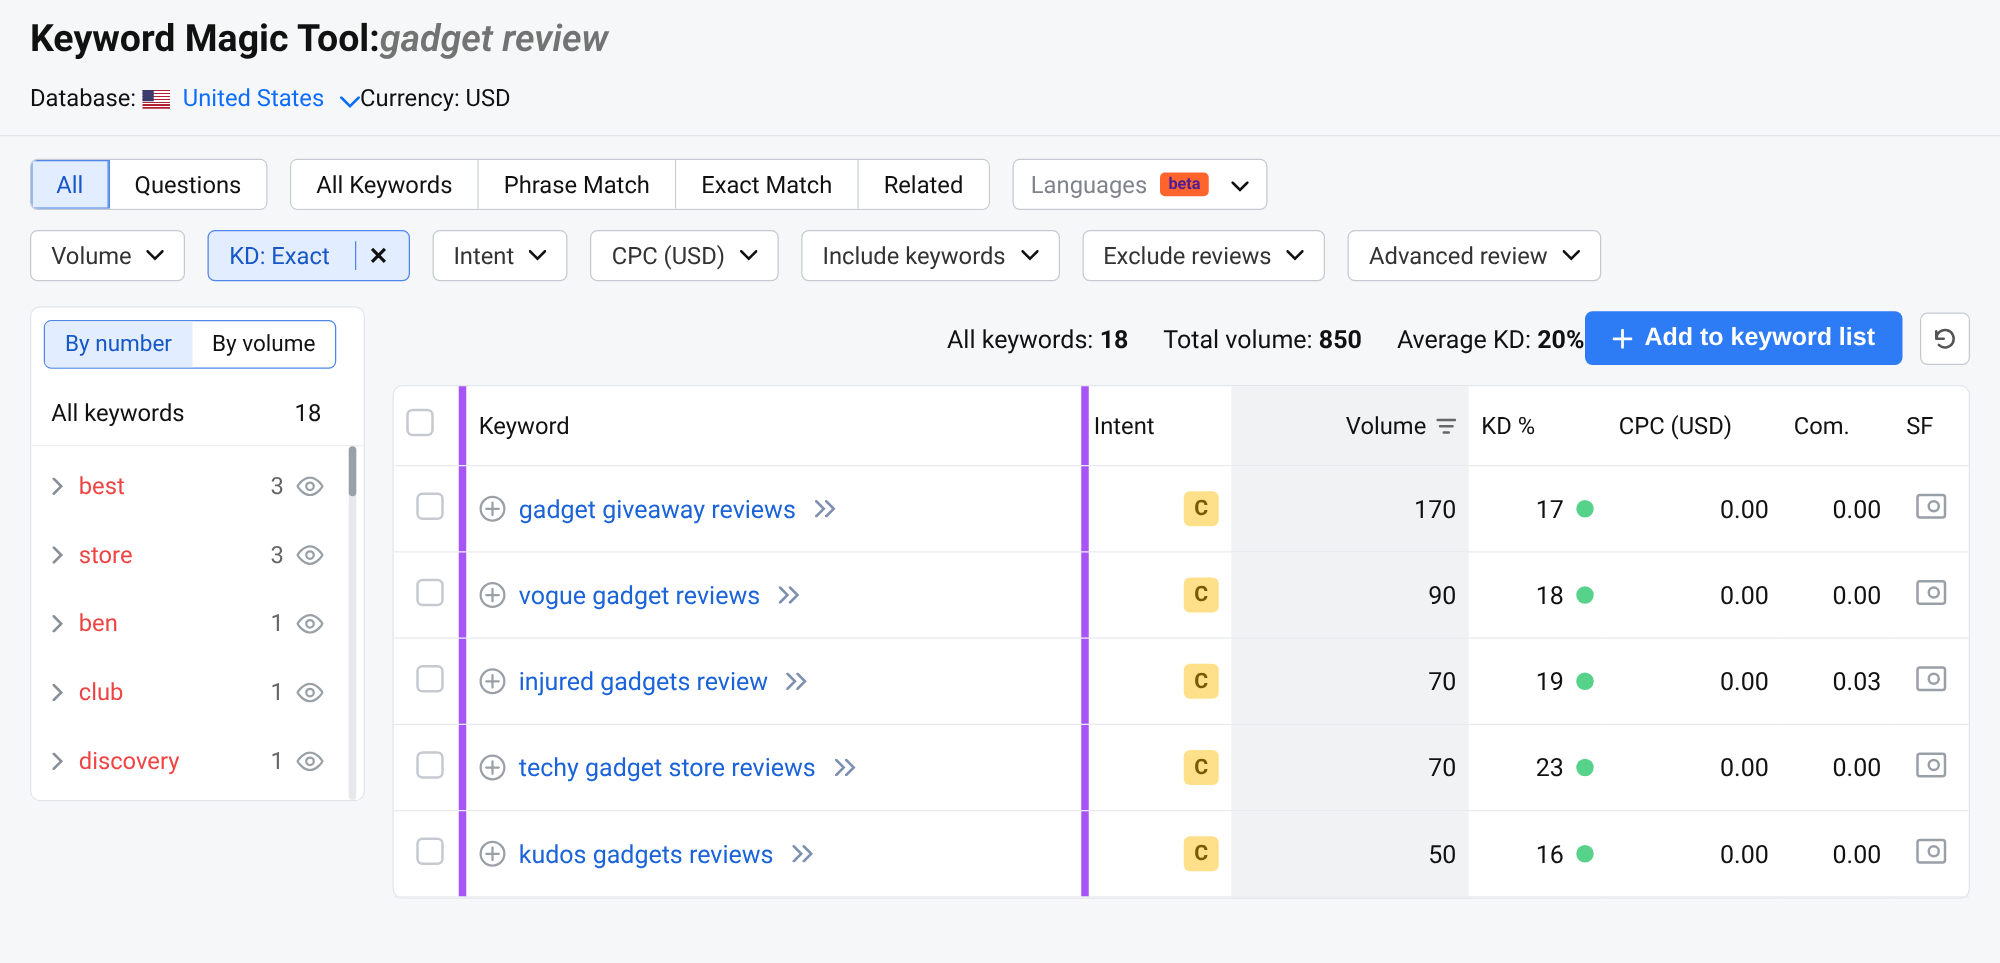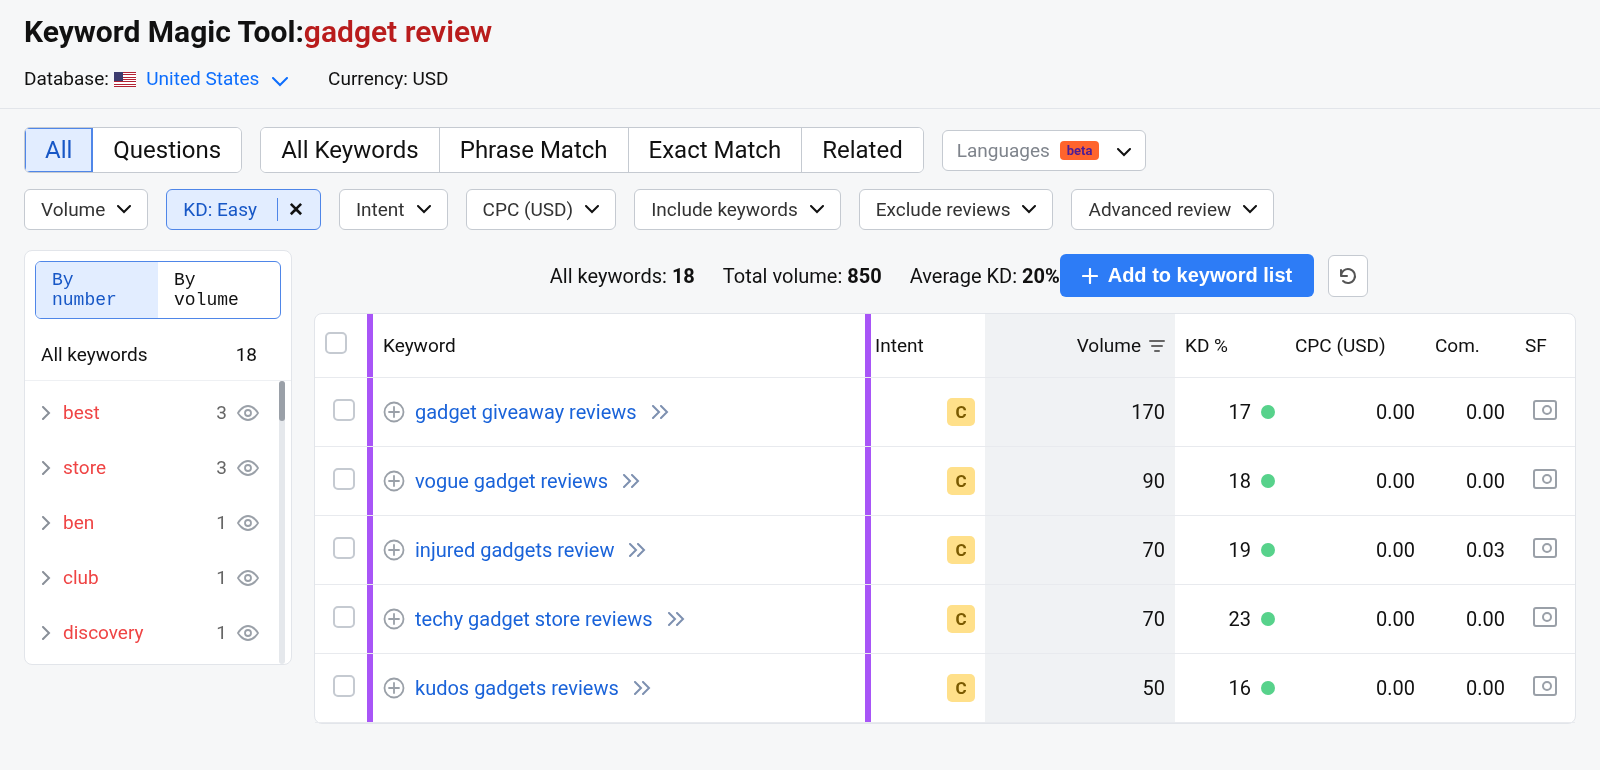--- a/index.html
+++ b/index.html
@@ -1,60 +1,60 @@
 <!DOCTYPE html>
 <html><head>
 <meta charset="utf-8">
 <style>
 * { box-sizing: border-box; margin:0; padding:0; }
 body { font-family: -apple-system, BlinkMacSystemFont, "Segoe UI", Roboto, Helvetica, Arial, sans-serif; background:#f6f7f8; color:#111; width:1600px; }
 .header { padding: 14px 24px 18px 24px; }
 .title-row { display:flex; align-items:center; font-size:30px; font-weight:700; }
-.title-query { color:#b91c1c; font-weight:600; }
-.meta-row { display:flex; align-items:center; gap:40px; margin-top:18px; font-size:19px; }
+.title-query { color:#737373; font-weight:600;font-style:italic; }
+.meta-row { display:flex; align-items:center; margin-top:18px; font-size:19px; }
 .meta-label { color:#111; }
 .meta-link { color:#0d6efd; }
 .flag { display:inline-block; width:22px; height:15px; vertical-align:middle; margin-right:6px; position:relative; background:linear-gradient(to bottom,#b22234 0 7.7%,#fff 7.7% 15.4%,#b22234 15.4% 23.1%,#fff 23.1% 30.8%,#b22234 30.8% 38.5%,#fff 38.5% 46.2%,#b22234 46.2% 53.8%,#fff 53.8% 61.5%,#b22234 61.5% 69.2%,#fff 69.2% 76.9%,#b22234 76.9% 84.6%,#fff 84.6% 92.3%,#b22234 92.3% 100%);}
 .flag::before{content:"";position:absolute;top:0;left:0;width:44%;height:54%;background:#3c3b6e;}
 .chevron-down { display:inline-block; margin-left:8px; position:relative; top:2px; }
 .chevron-down svg { display:block; }
 .hr { height:1px; background:#e2e5ea; }
 
 .toolbar { padding:18px 24px 0 24px; display:flex; gap:18px; flex-wrap:wrap; align-items:center; }
 .pill-group { display:inline-flex; border:1px solid #c5cad1; border-radius:6px; overflow:hidden; background:#fff; }
-.pill-group .seg { padding:8px 20px; font-size:24px; cursor:pointer; border-right:1px solid #c5cad1; background:#fff; color:#111; }
+.pill-group .seg { padding:8px 20px; font-size:19px; cursor:pointer; border-right:1px solid #c5cad1; background:#fff; color:#111; }
 .pill-group .seg:last-child { border-right:none; }
 .pill-group .seg.active { background:#e2edff; color:#1757c6; border-color:#4f86e8; box-shadow:inset 0 0 0 1px #4f86e8; }
 .lang-dd { display:inline-flex; align-items:center; border:1px solid #c5cad1; border-radius:6px; background:#fff; padding:8px 14px; font-size:19px; color:#7f848c; gap:10px; }
 .beta-badge { background:#ff642d; color:#4c1d95; font-size:13px; font-weight:700; padding:2px 7px 2px 7px; border-radius:4px; }
 
 .filters-row { padding:16px 24px 20px 24px; display:flex; gap:18px; flex-wrap:wrap; }
 .fbtn { display:inline-flex; align-items:center; gap:12px; border:1px solid #c5cad1; background:#fff; border-radius:6px; padding:8px 16px; font-size:19px; color:#333; cursor:pointer; }
 .fbtn.active { background:#e2edff; border-color:#4f86e8; color:#1757c6; }
 .fbtn .close { margin-left:8px; padding-left:10px; border-left:1px solid #4f86e8; color:#111; font-weight:700; }
 
 .content { display:flex; padding:0 24px 4px 24px; gap:22px; align-items:flex-start;}
 .sidebar { width:312px; background:#fff; border:1px solid #e2e5ea; border-radius:8px; position:relative; }
 .side-header { padding:10px; }
-.side-tabs { display:inline-flex; border:1px solid #4f86e8; border-radius:6px; overflow:hidden;font-family:Liberation Mono, monospace;}
+.side-tabs { display:inline-flex; border:1px solid #4f86e8; border-radius:6px; overflow:hidden;}
 .side-tabs .stab { padding:8px 16px; font-size:18px; cursor:pointer;}
 .side-tabs .stab.active { background:#e2edff; color:#1757c6; }
 .side-summary { display:flex; justify-content:space-between; padding:14px 34px 14px 16px; font-size:19px; border-bottom:1px solid #eef0f3; }
 .side-list-wrap{ position:relative; padding-right:18px;}
 .side-list { padding:4px 0 4px 0; }
 .side-item { display:flex; align-items:center; justify-content:space-between; padding:16px 14px 16px 16px; font-size:19px; cursor:pointer; }
 .side-item .left { display:flex; align-items:center; gap:12px; color:#ef4444; }
 .chevron-right { color:#898f98; }
 .side-item .right { display:flex; align-items:center; gap:10px; color:#666; }
 .eye-icon { color:#8f949c; }
 .side-scrollbar { position:absolute; top:0; right:6px; width:6px; height:100%; background:#e5e8ec; border-radius:3px;}
 .side-scrollbar::before{content:"";position:absolute;top:0;left:0;width:6px;height:40px;background:#9aa0a8;border-radius:3px;}
 
 .main { flex:1; }
-.main-top { display:flex; align-items:center; justify-content:center; padding:4px 0 16px 28px;}
+.main-top { display:flex; align-items:center; justify-content:flex-end; padding:4px 0 16px 28px;}
 .stats { display:flex; gap:28px; font-size:20px; }
 .stats b { font-weight:700; }
 .add-btn { display:inline-flex; align-items:center; gap:10px; background:#2d7cf6; color:#fff; border:none; border-radius:6px; padding:10px 22px; font-size:20px; font-weight:600; cursor:pointer;}
 .refresh-btn { width:40px; height:42px; border:1px solid #c5cad1; border-radius:6px; background:#fff; display:inline-flex; align-items:center;justify-content:center; cursor:pointer; margin-left:14px;}
 .top-actions{display:flex;align-items:center;border-radius:18px;}
 .table { width:100%; background:#fff; border:1px solid #e2e5ea; border-radius:8px; border-collapse:separate; border-spacing:0; table-layout:fixed;}
 .table th, .table td { border-bottom:1px solid #e8eaee; }
 .table th { text-align:left; font-weight:400; font-size:19px; color:#111; padding:18px 10px; }
 .table td { padding:20px 10px; font-size:20px; }
 .col-check { width:58px; text-align:center;}
@@ -130,21 +130,21 @@
 </div>
 
 <div class="filters-row">
   <div class="fbtn">
     <span>Volume</span>
     <svg width="14" height="9" viewBox="0 0 14 9">
         <path d="M1 1l6 6 6-6" stroke="#111" stroke-width="2" fill="none" stroke-linecap="round"></path>
       </svg>
   </div>
   <div class="fbtn active">
-    <span>KD: Easy</span>
+    <span>KD: Exact</span>
     <span class="close">✕</span>
   </div>
   <div class="fbtn">
     <span>Intent</span>
     <svg width="14" height="9" viewBox="0 0 14 9">
         <path d="M1 1l6 6 6-6" stroke="#111" stroke-width="2" fill="none" stroke-linecap="round"></path>
       </svg>
   </div>
   <div class="fbtn">
     <span>CPC (USD)</span>

